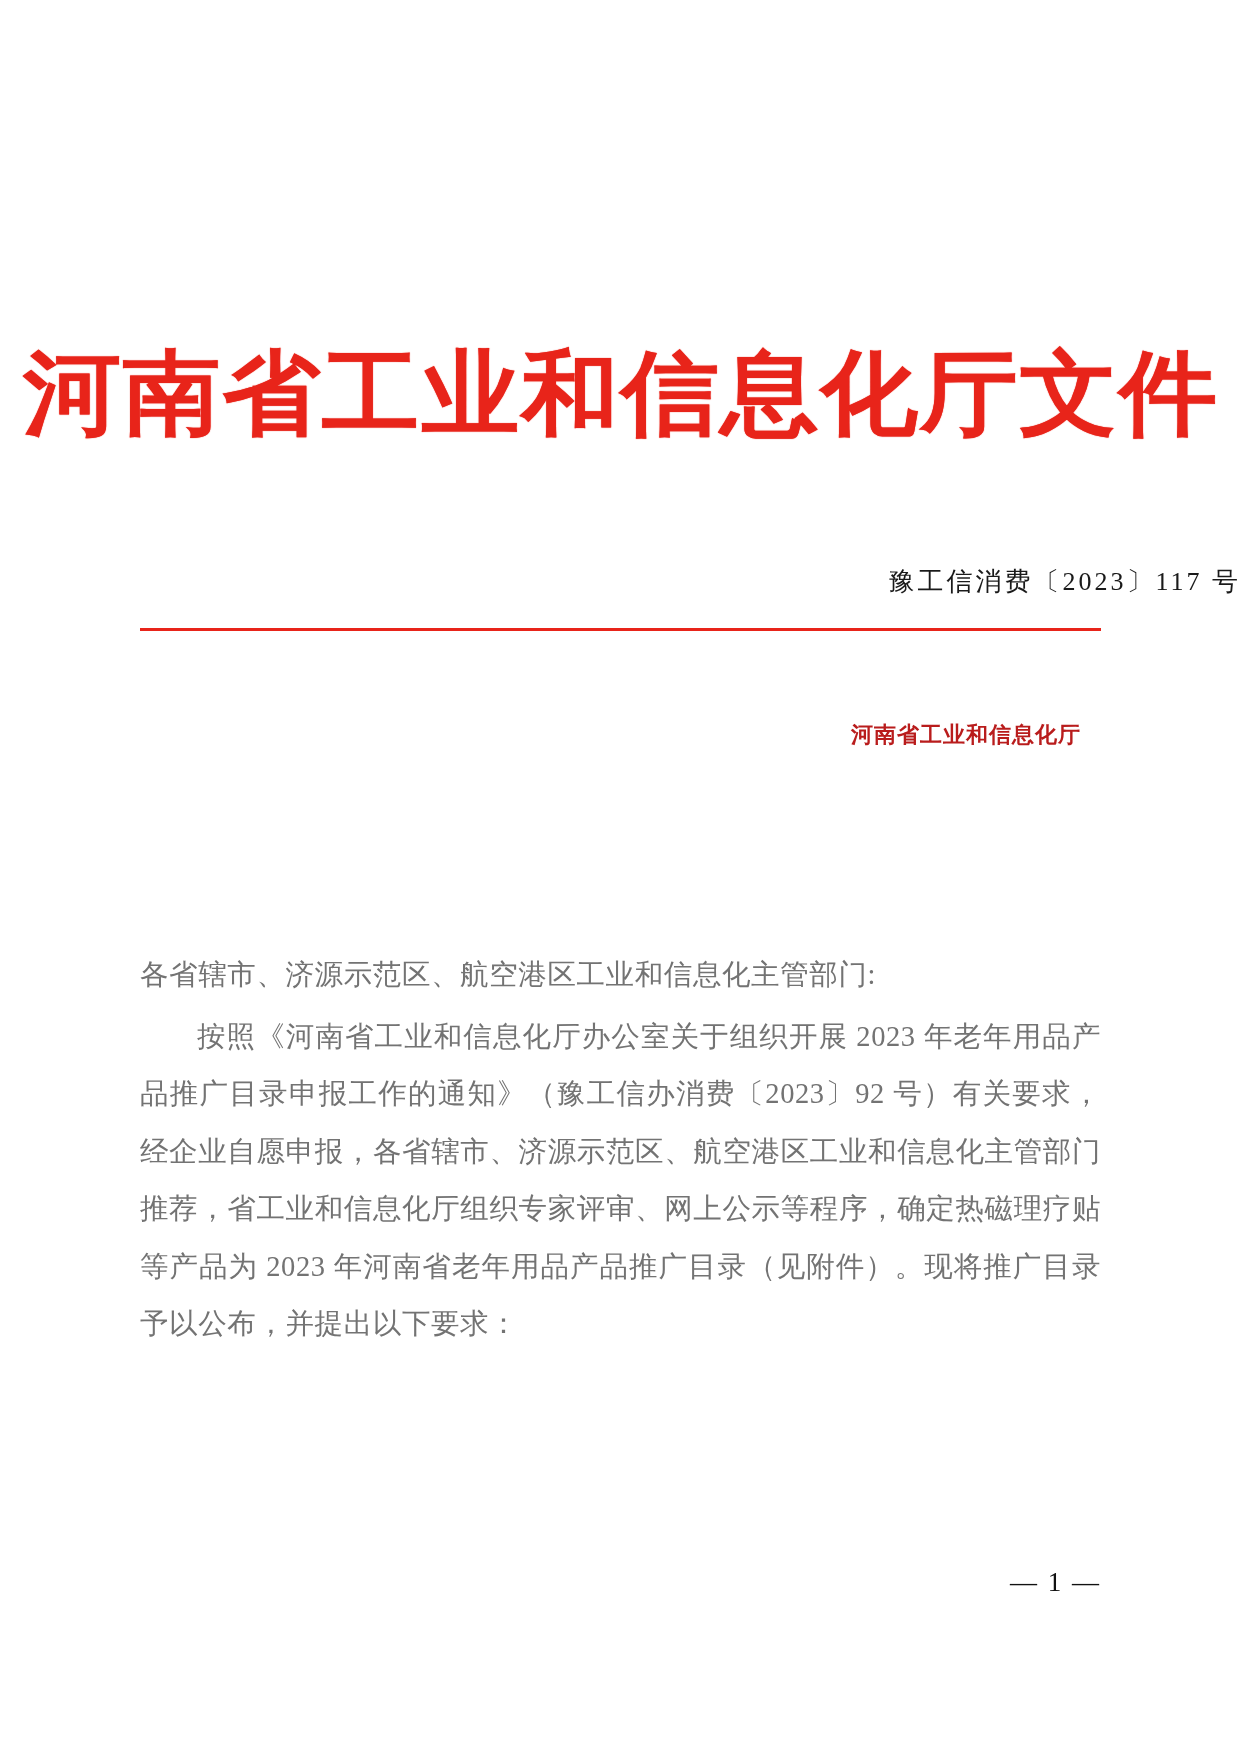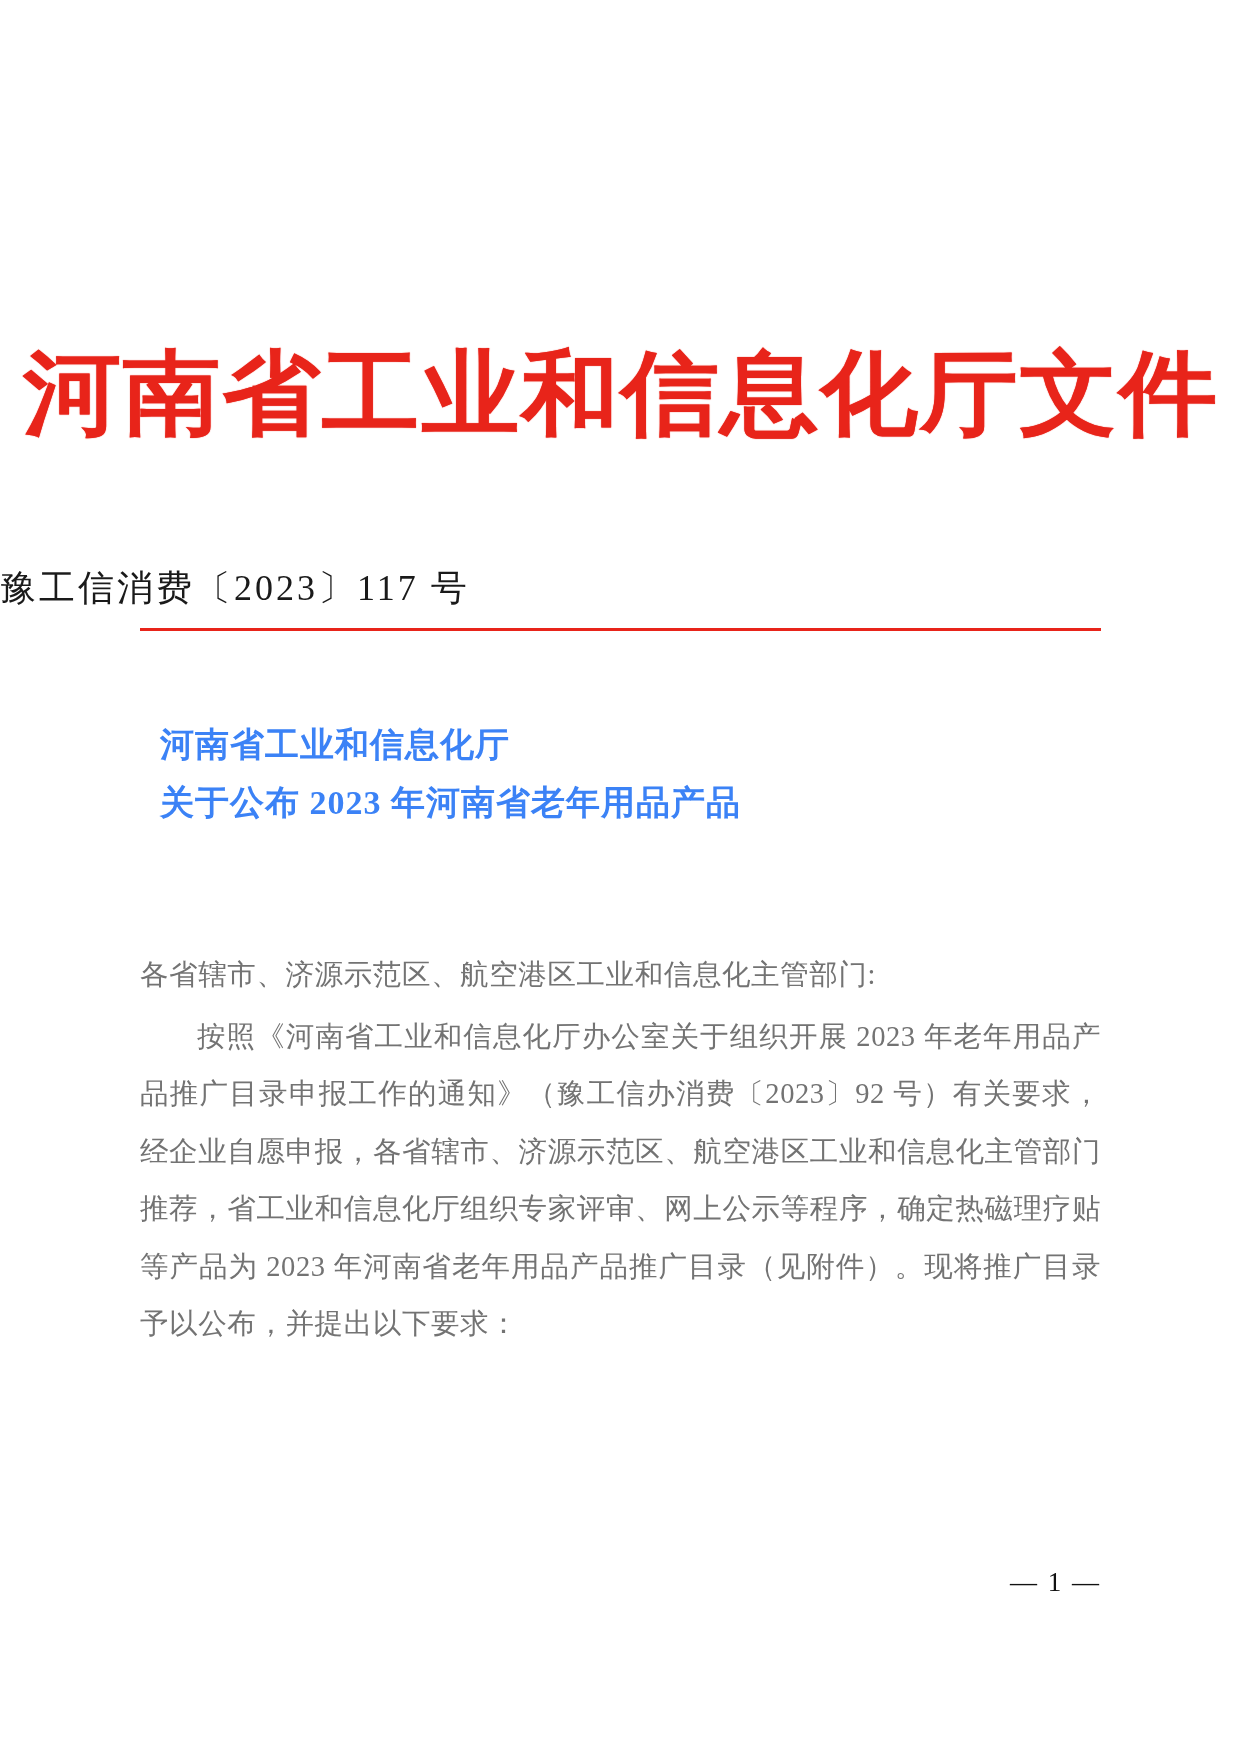--- a/index.html
+++ b/index.html
@@ -46,48 +46,48 @@
     text-shadow: 0 0 1px #e8241a;
     white-space: nowrap;
   }
 
   
   .doc-number {
     position: absolute;
     left: 0;
     right: 0;
     top: 548px;
-    text-align: left;
-    font-size: 36px;
+    text-align: right;
+    font-size: 26px;
     letter-spacing: 3px;
     color: #1a1a1a;
   }
 
   
   .red-rule {
     position: absolute;
     left: 140px;
     right: 140px;
     top: 612px;
     height: 3px;
     background: #e8241a;
   }
 
   
   .title-block {
     position: absolute;
     left: 160px;
     right: 160px;
     top: 700px;
-    text-align: left;
+    text-align: right;
     font-weight: bold;
-    font-size: 34px;
+    font-size: 22px;
     line-height: 1.72;
     letter-spacing: 1px;
-    color: #3b82f6;
+    color: #b91c1c;
   }
   .title-block .line {
     display: block;
     white-space: nowrap;
   }
 
   
   .body-text {
     position: absolute;
     left: 140px;
@@ -127,21 +127,20 @@
   <div class="masthead">
     <span class="masthead-title">河南省工业和信息化厅文件</span>
   </div>
 
   <div class="doc-number">豫工信消费〔2023〕117 号</div>
 
   <div class="red-rule"></div>
 
   <div class="title-block">
     <span class="line">河南省工业和信息化厅</span>
-    <span class="line">关于公布 2023 年河南省老年用品产品</span>
   </div>
 
   <div class="body-text">
     <p class="salutation">各省辖市、济源示范区、航空港区工业和信息化主管部门:</p>
     <p class="para">按照《河南省工业和信息化厅办公室关于组织开展 2023 年老年用品产品推广目录申报工作的通知》（豫工信办消费〔2023〕92 号）有关要求，经企业自愿申报，各省辖市、济源示范区、航空港区工业和信息化主管部门推荐，省工业和信息化厅组织专家评审、网上公示等程序，确定热磁理疗贴等产品为 2023 年河南省老年用品产品推广目录（见附件）。现将推广目录予以公布，并提出以下要求：</p>
   </div>
 
   <div class="page-number">— 1 —</div>
 
 </div>

